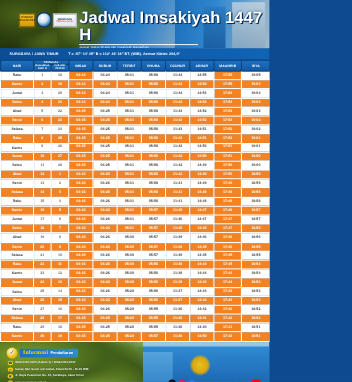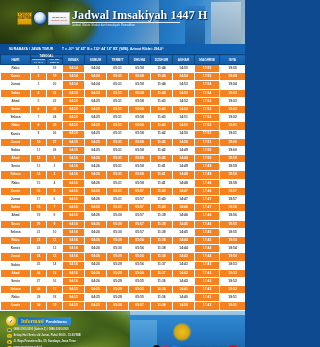--- a/index.html
+++ b/index.html
@@ -43,23 +43,23 @@
     background:radial-gradient(circle at 40% 35%,#ffffff 0%,#cfe2f2 40%,#3f7ec0 70%,#15488c 100%);
     border:.5px solid #0d3straight; border:.5px solid #0d3a6e; }
   .logo-wide { width:22px; height:13px; background:linear-gradient(180deg,#fdfdfd,#e2e6ea);
     border:.5px solid #b6bfc7; display:flex; flex-direction:column; align-items:center;
     justify-content:center; }
   .logo-wide b { font-size:2.4px; color:#17386b; letter-spacing:-.1px; }
   .logo-wide i { font-size:2.2px; color:#c0392b; font-style:normal; }
 
   
   .title-wrap { position:absolute; left:72px; top:9px; z-index:7; }
-  .title-main { font-size:12px; font-weight:bold; color:#ffffff; letter-spacing:.1px;
+  .title-main { font-size:15px; font-weight:bold; color:#ffffff; letter-spacing:.1px;
     text-shadow:0 0 2px #06305f, 1px 1px 0 #06305f; line-height:1;
-    font-family:Liberation Serif, serif; }
+    font-family:Liberation Sans, sans-serif; }
   .title-rule { width:108px; height:1px; background:#ffffff; opacity:.85; margin-top:1px; }
   .title-sub { font-size:2.7px; color:#eaf3ff; letter-spacing:.15px; margin-top:1px; }
 
   
   .locbar { position:relative; width:245px; height:10px;
     background:linear-gradient(90deg,#0b4c94 0%,#0e5ba9 45%,#1163b4 100%);
     display:flex; align-items:center; z-index:8; overflow:hidden; }
   .loc-city { width:62px; font-size:3.4px; font-weight:bold; color:#fff;
     text-align:center; letter-spacing:.1px; }
   .loc-coord { flex:1; font-size:3.3px; color:#fff; font-weight:bold; letter-spacing:.05px; }

